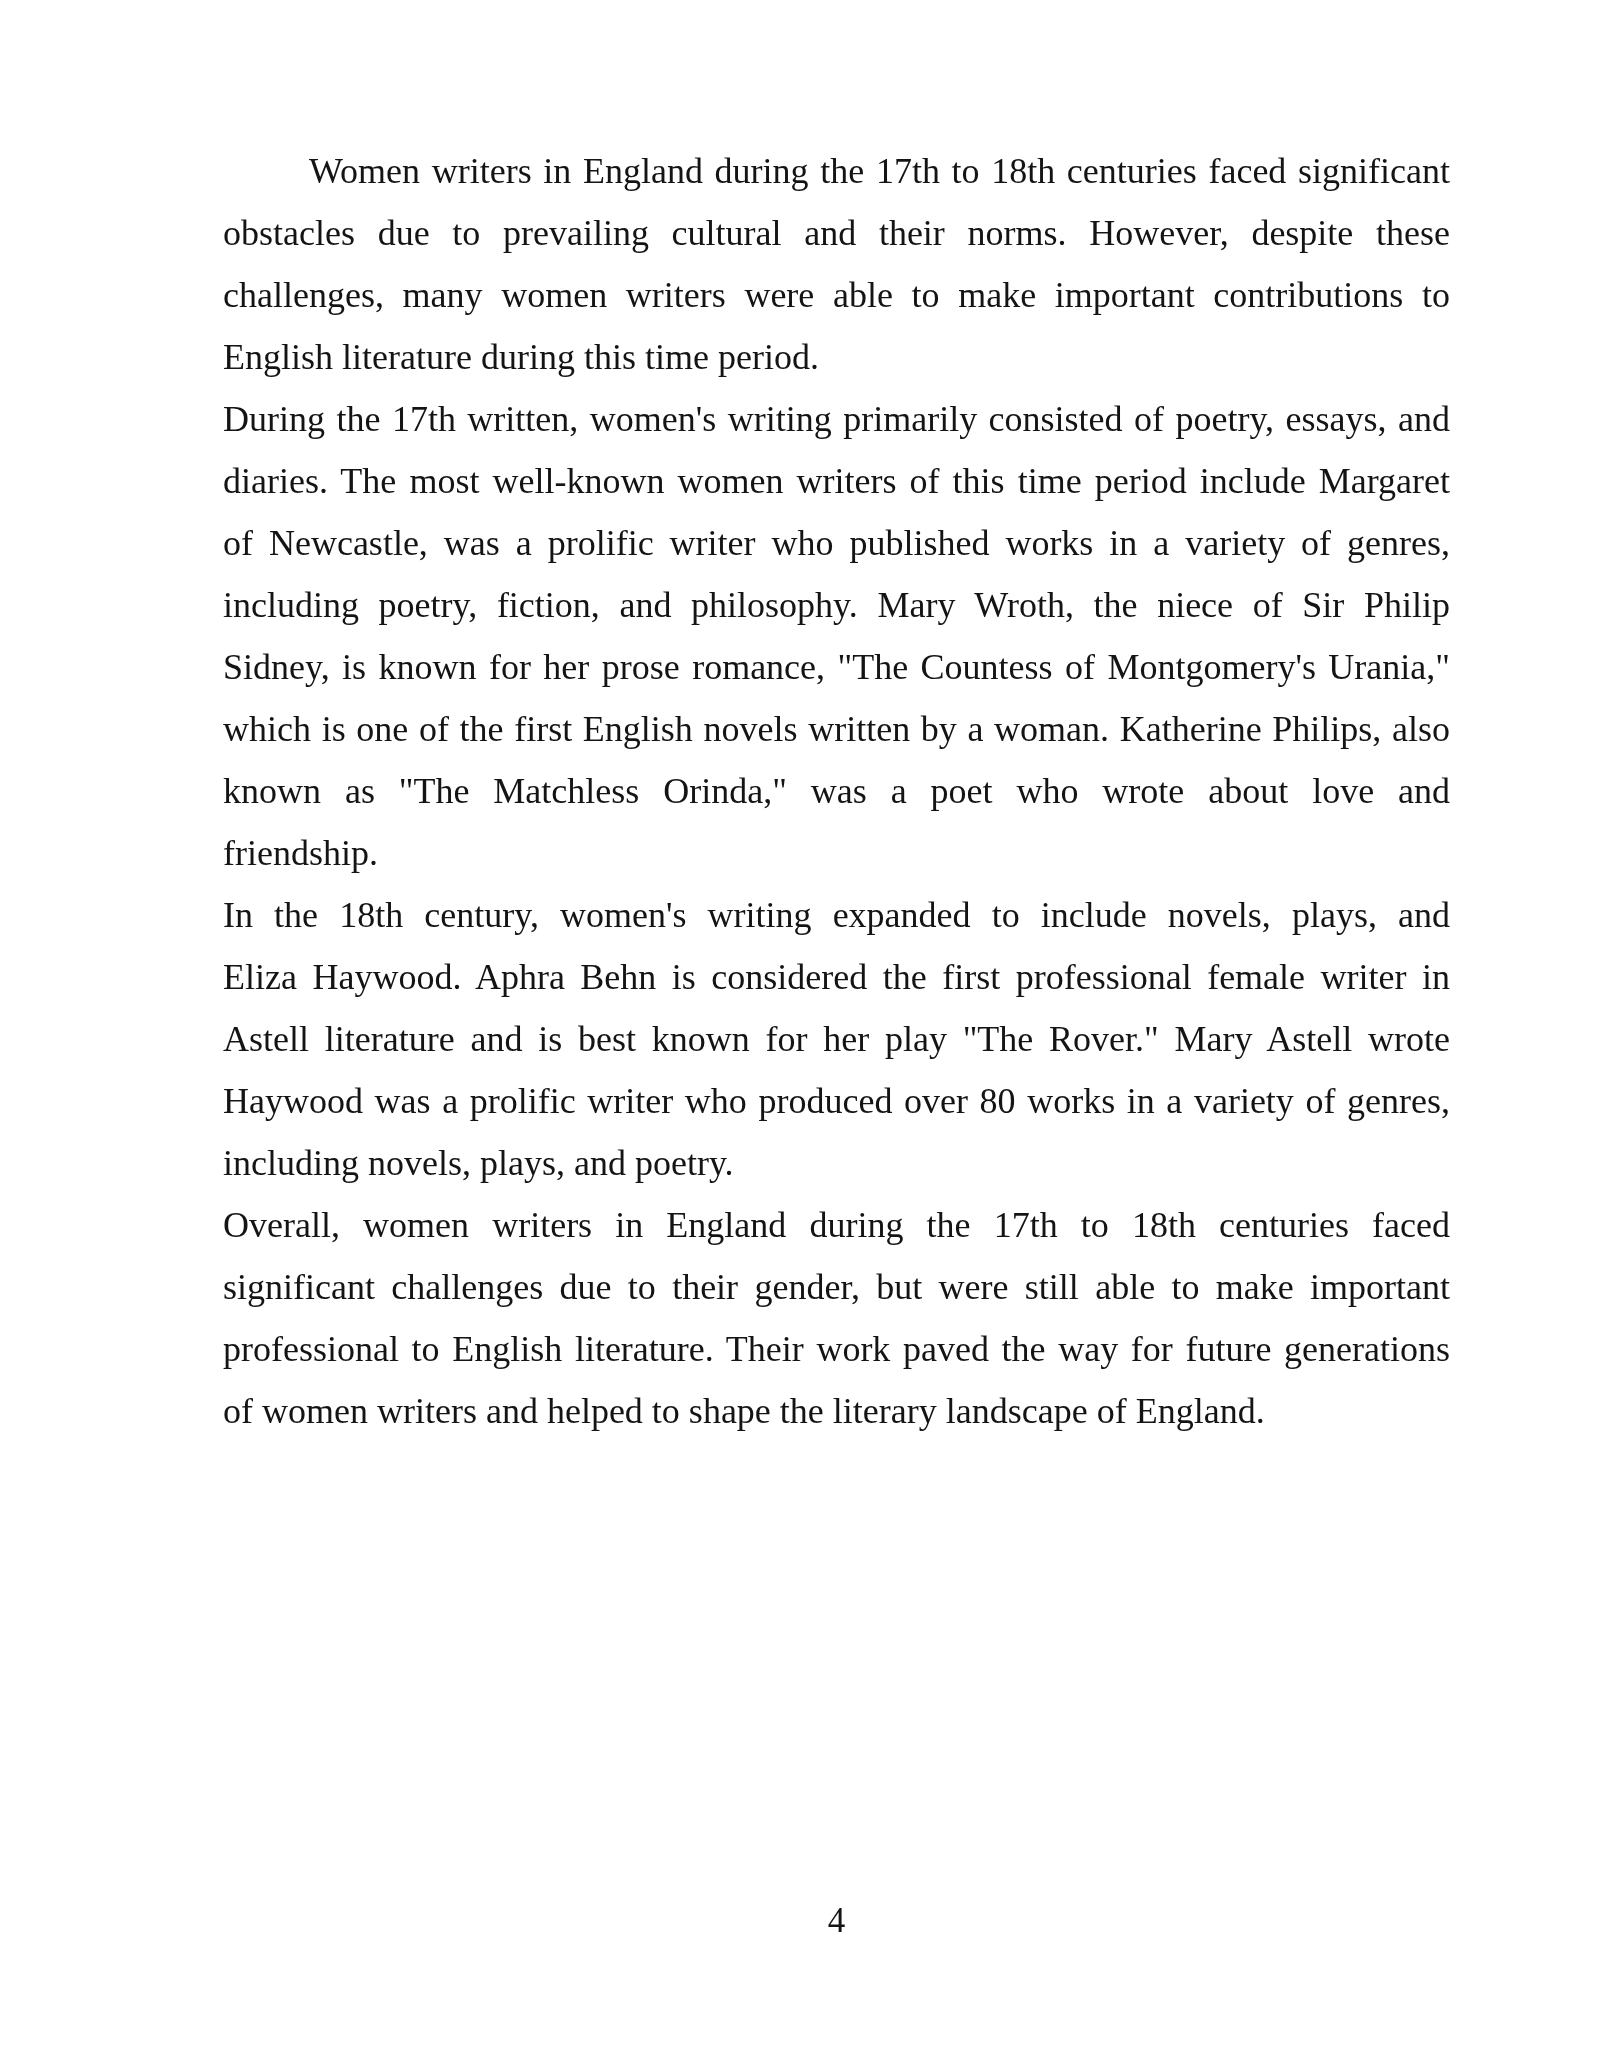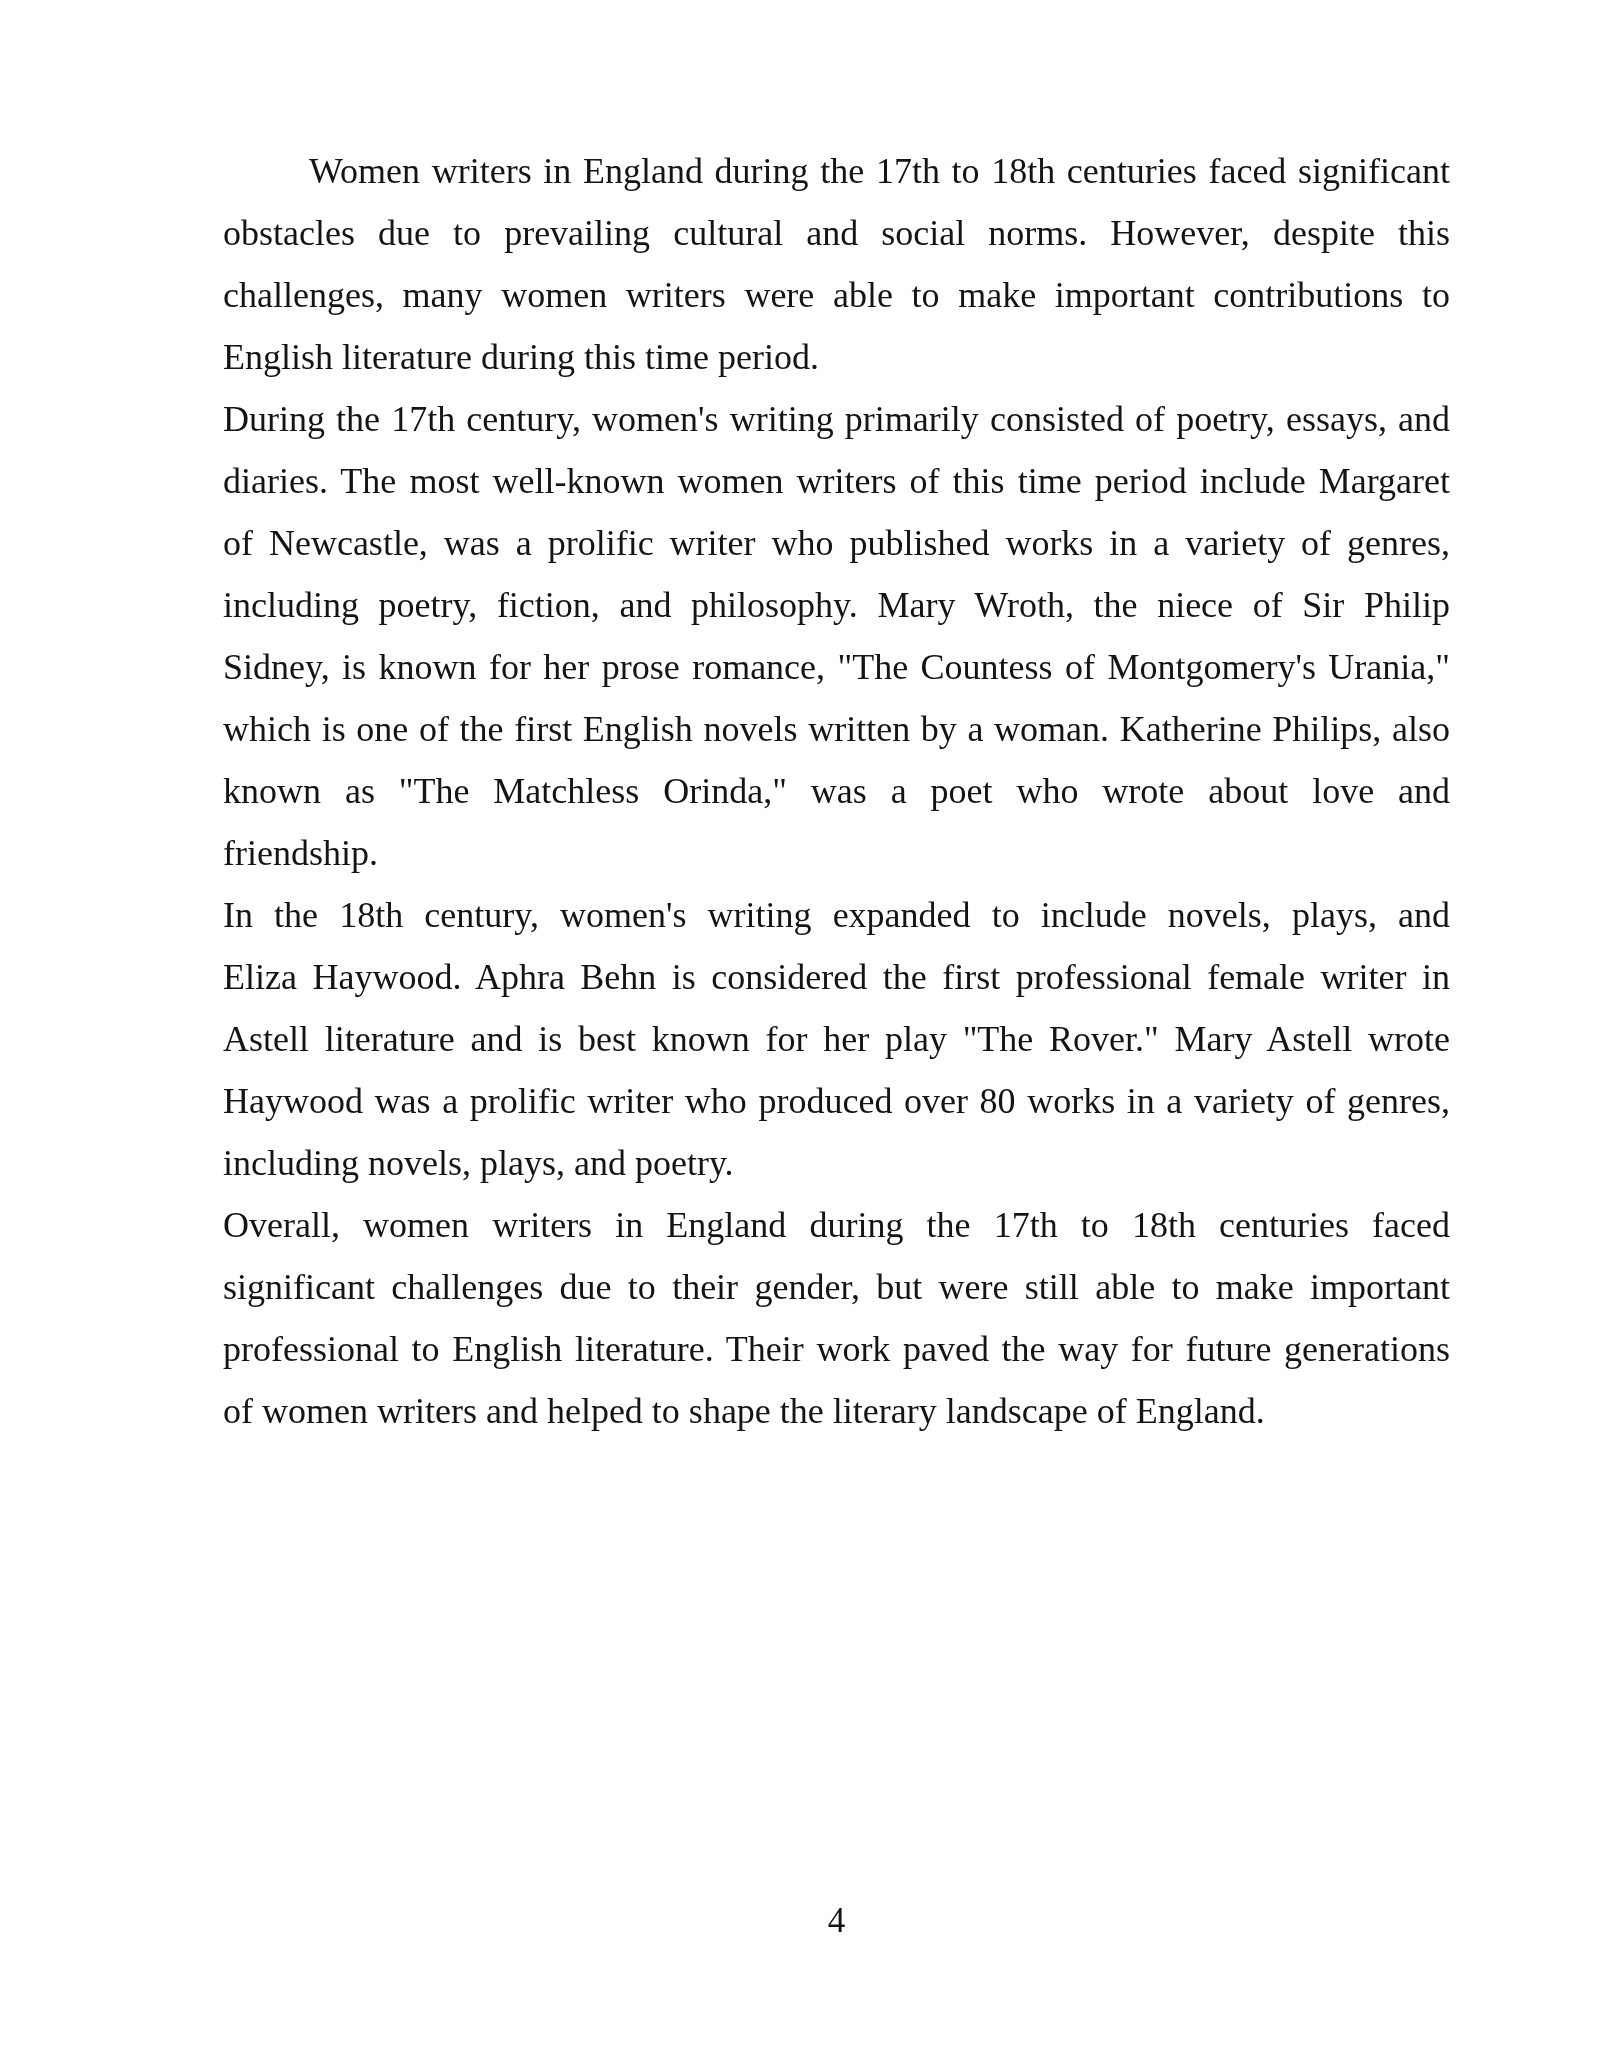--- a/index.html
+++ b/index.html
@@ -52,26 +52,26 @@
     line-height: 62px;
   }
 </style>
 </head>
 <body>
 
 <div class="page">
   <div class="text-block">
       <div class="paragraph">
         <div class="line indent">Women writers in England during the 17th to 18th centuries faced significant</div>
-        <div class="line">obstacles due to prevailing cultural and social norms. However, despite this</div>
+        <div class="line">obstacles due to prevailing cultural and their norms. However, despite these</div>
         <div class="line">challenges, many women writers were able to make important contributions to</div>
         <div class="line last">English literature during this time period.</div>
       </div>
       <div class="paragraph">
-        <div class="line">During the 17th century, women's writing primarily consisted of poetry, essays, and</div>
+        <div class="line">During the 17th written, women's writing primarily consisted of poetry, essays, and</div>
         <div class="line">diaries. The most well-known women writers of this time period include Margaret</div>
         <div class="line">of Newcastle, was a prolific writer who published works in a variety of genres,</div>
         <div class="line">including poetry, fiction, and philosophy. Mary Wroth, the niece of Sir Philip</div>
         <div class="line">Sidney, is known for her prose romance, "The Countess of Montgomery's Urania,"</div>
         <div class="line">which is one of the first English novels written by a woman. Katherine Philips, also</div>
         <div class="line">known as "The Matchless Orinda," was a poet who wrote about love and</div>
         <div class="line last">friendship.</div>
       </div>
       <div class="paragraph">
         <div class="line">In the 18th century, women's writing expanded to include novels, plays, and</div>

